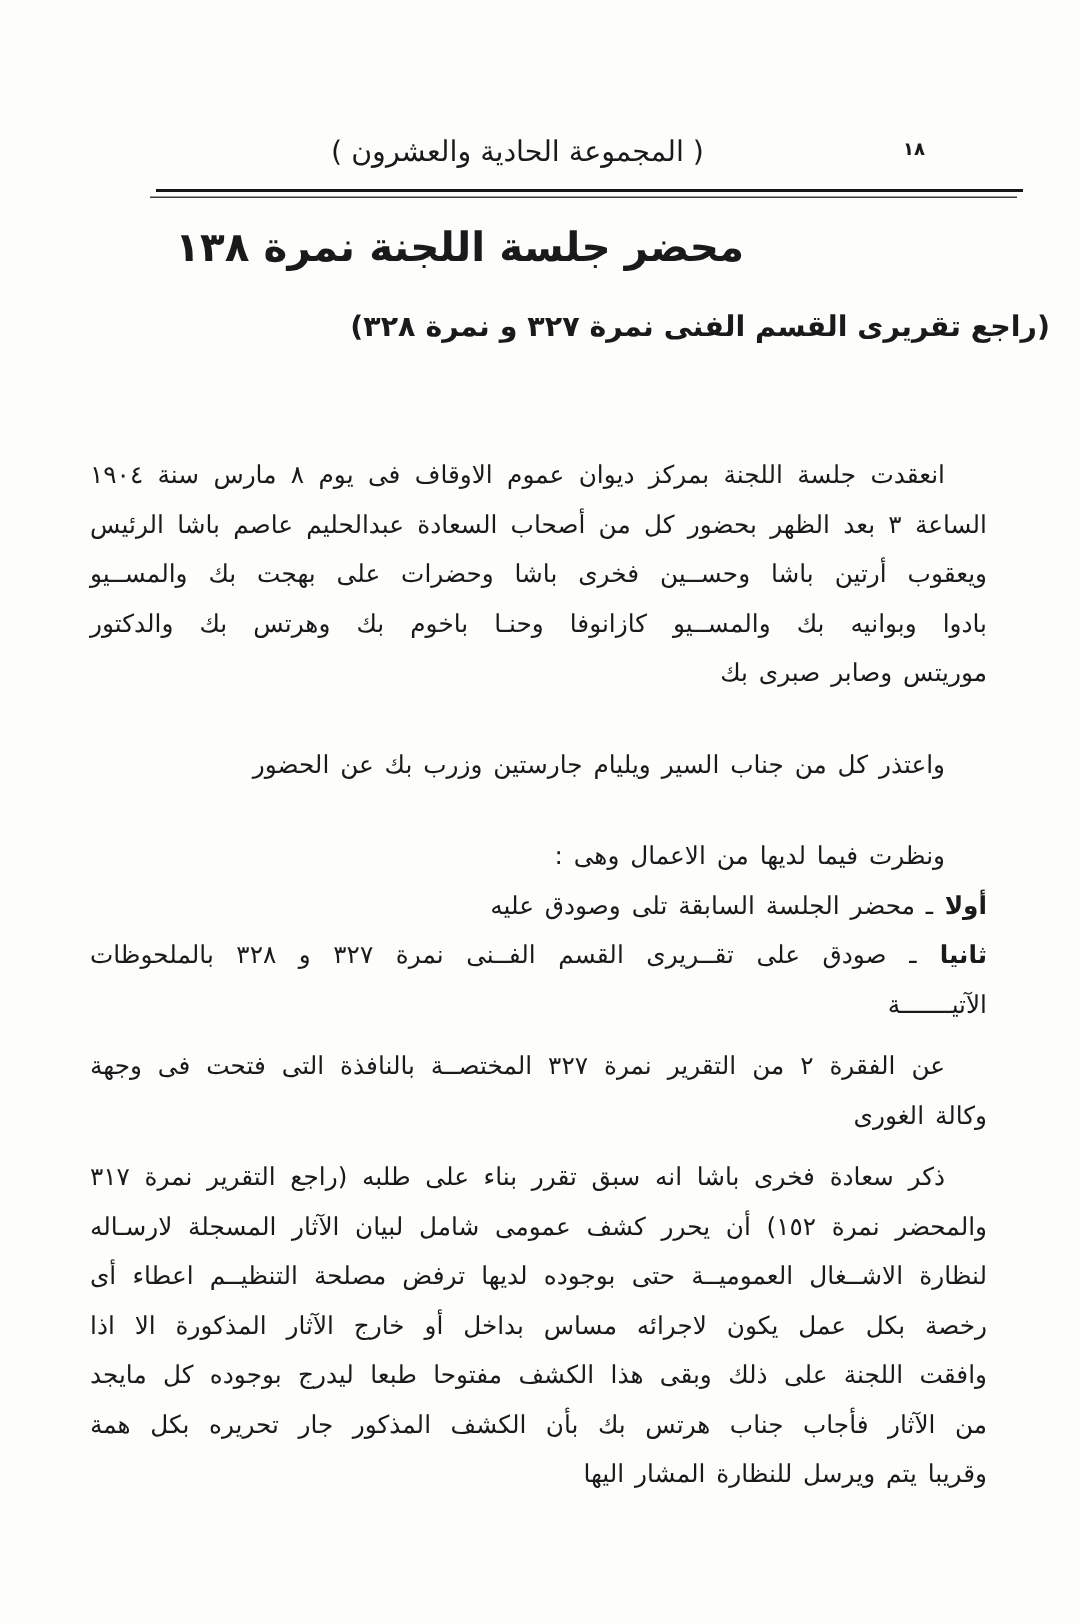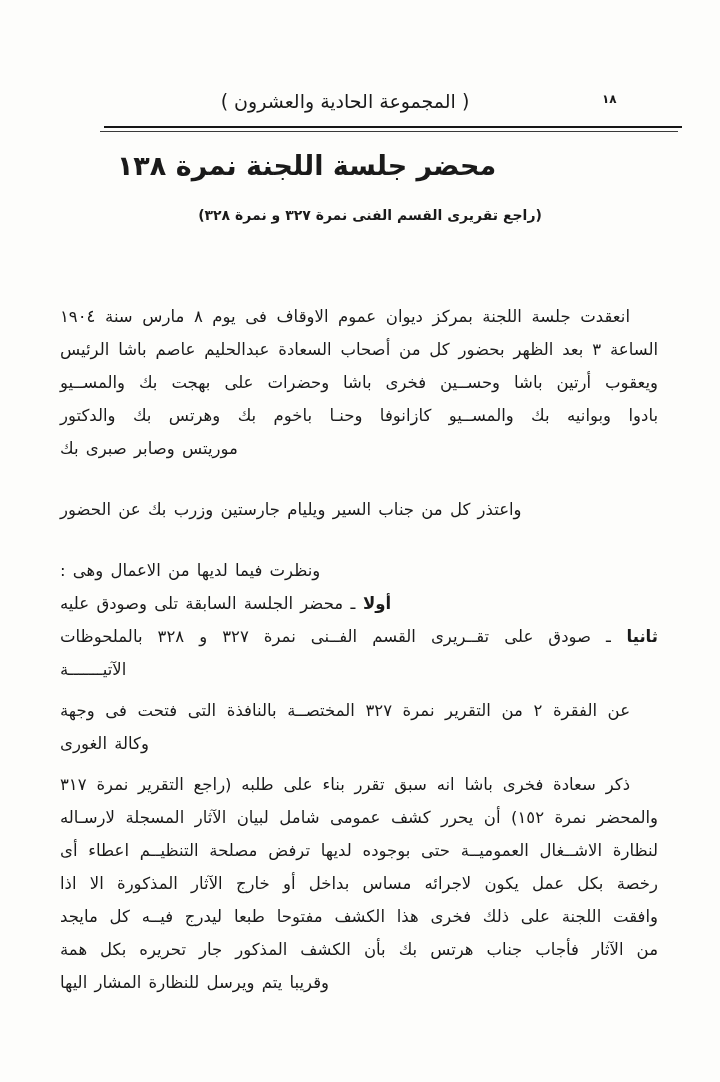--- a/index.html
+++ b/index.html
@@ -60,37 +60,35 @@
     text-align: center;
     font-size: 27px;
     font-weight: bold;
     white-space: nowrap;
   }
   .doc-subtitle {
     position: absolute;
     top: 207px;
     left: 0;
     width: 700px;
-    text-align: center;
-    font-size: 14px;
+    font-size: 19px;
     font-weight: bold;
     white-space: nowrap;
-    margin-left: 20px;
   }
   
   .doc-body {
     position: absolute;
     top: 272px;
     right: 62px;
     width: 598px;
     font-size: 16.5px;
   }
   .line {
     line-height: 33px;
-    text-align: left;
+    text-align: right;
     word-spacing: 2px;
   }
   .line.j {
     text-align: justify;
     text-align-last: justify;
   }
   .line.ind {
     padding-right: 28px;
     margin-top: 28px;
   }
@@ -126,18 +124,18 @@
       <div class="line ind">ونظرت فيما لديها من الاعمال وهى :</div>
       <div class="line"><span class="lead">أولا </span>ـ محضر الجلسة السابقة تلى وصودق عليه</div>
       <div class="line j"><span class="lead">ثانيا </span>ـ صودق على تقــريرى القسم الفــنى نمرة ٣٢٧ و ٣٢٨ بالملحوظات</div>
       <div class="line">الآتيـــــــة</div>
       <div class="line j ind gap">عن الفقرة ٢ من التقرير نمرة ٣٢٧ المختصــة بالنافذة التى فتحت فى وجهة</div>
       <div class="line">وكالة الغورى</div>
       <div class="line j ind gap">ذكر سعادة فخرى باشا انه سبق تقرر بناء على طلبه (راجع التقرير نمرة ٣١٧</div>
       <div class="line j">والمحضر نمرة ١٥٢) أن يحرر كشف عمومى شامل لبيان الآثار المسجلة لارسـاله</div>
       <div class="line j">لنظارة الاشــغال العموميــة حتى بوجوده لديها ترفض مصلحة التنظيــم اعطاء أى</div>
       <div class="line j">رخصة بكل عمل يكون لاجرائه مساس بداخل أو خارج الآثار المذكورة الا اذا</div>
-      <div class="line j">وافقت اللجنة على ذلك فخرى هذا الكشف مفتوحا طبعا ليدرج فيــه كل مايجد</div>
+      <div class="line j">وافقت اللجنة على ذلك وبقى هذا الكشف مفتوحا طبعا ليدرج بوجوده كل مايجد</div>
       <div class="line j">من الآثار فأجاب جناب هرتس بك بأن الكشف المذكور جار تحريره بكل همة</div>
       <div class="line">وقريبا يتم ويرسل للنظارة المشار اليها</div>
     </main>
 
 </div>
 
 </body></html>

